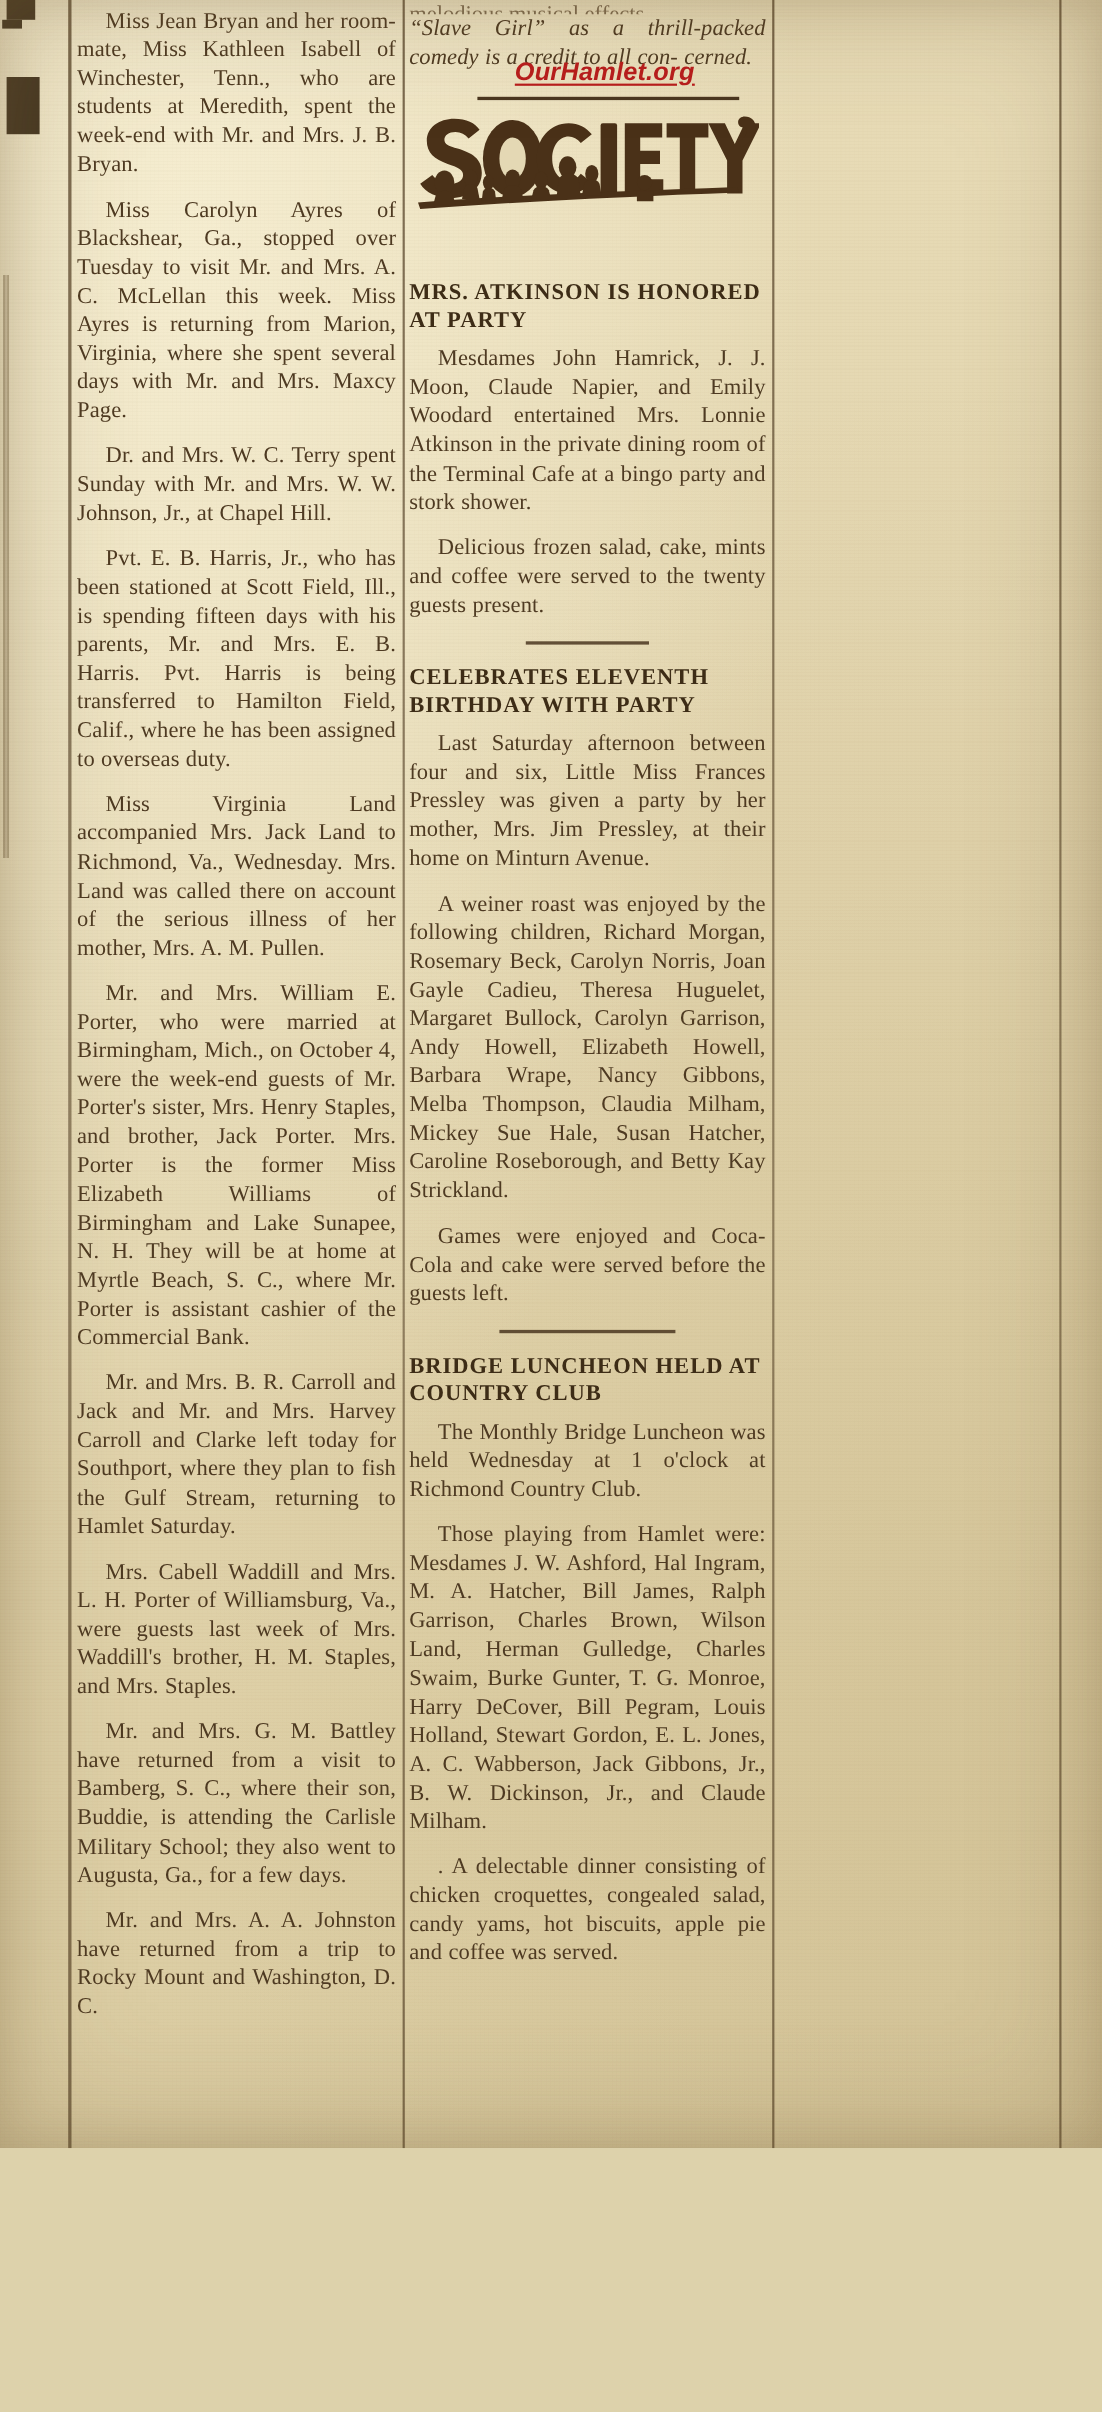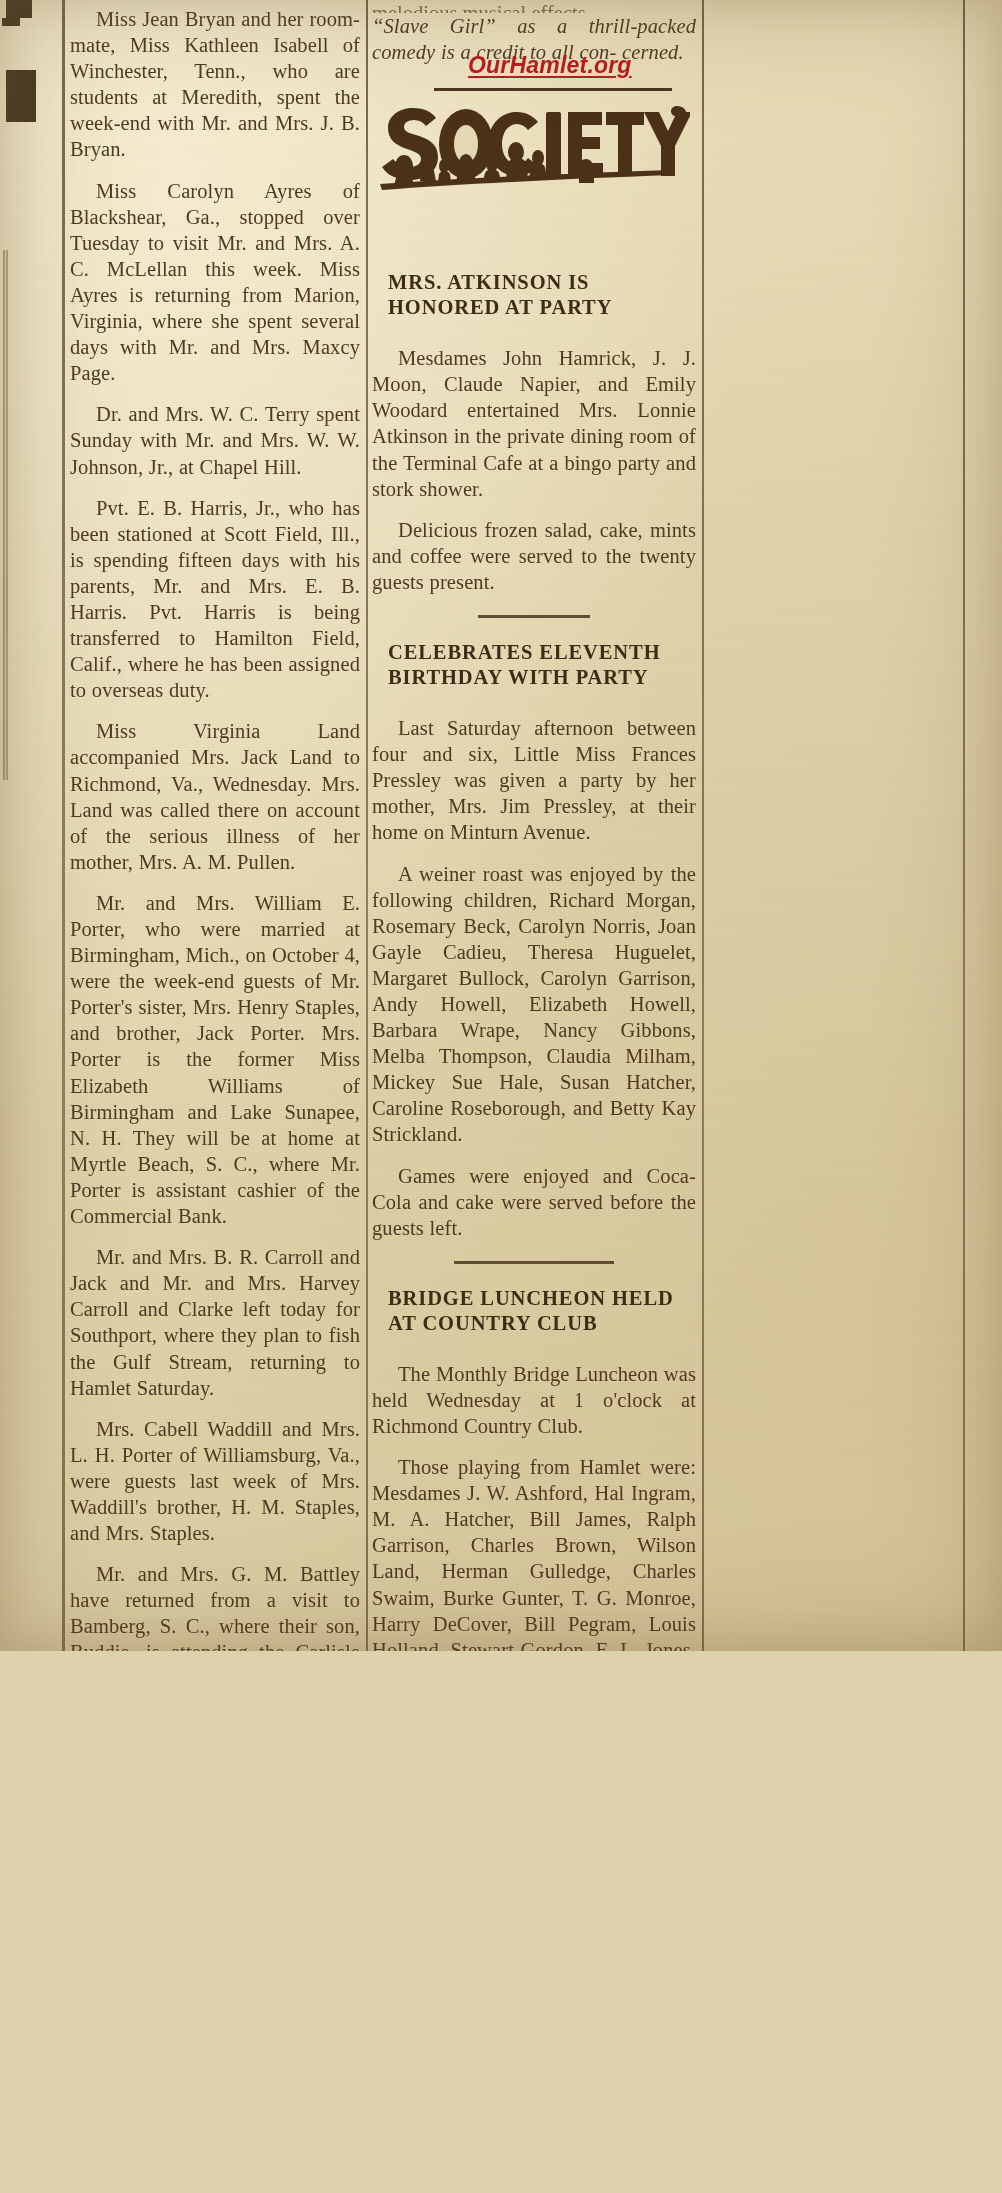--- a/index.html
+++ b/index.html
@@ -4,21 +4,21 @@
 <style>
   html, body {
     margin: 0;
     padding: 0;
     background: #ddd2ab;
   }
 
   .page {
     position: relative;
     width: 1002px;
-    height: 1651px;
+    height: 1953px;
     overflow: hidden;
     background: #e4d8b4;
     font-family: "Liberation Serif", "DejaVu Serif", serif;
     color: #4e3a22;
   }
 
   
   .paper-tint {
     position: absolute;
     inset: 0;
@@ -92,21 +92,21 @@
     font-size: 20.5px;
     line-height: 26.1px;
     letter-spacing: .1px;
     word-spacing: .5px;
     padding-bottom: 15px;
   }
   p.body.tight { padding-bottom: 10px; }
   p.body.cont  { text-indent: 0; font-style: italic; }
 
   .headline {
-    margin: 16px;
+    margin: 0;
     padding: 6px 0 9px 0;
     font-size: 20.5px;
     line-height: 25px;
     font-weight: bold;
     letter-spacing: .9px;
     text-align: left;
     color: #3d2c16;
   }
 
   .divider {
@@ -227,20 +227,21 @@
     <h2 class="headline">CELEBRATES ELEVENTH BIRTHDAY WITH PARTY</h2>
     <p class="body">Last Saturday afternoon between four and six, Little Miss Frances Pressley was given a party by her mother, Mrs. Jim Pressley, at their home on Minturn Avenue.</p>
     <p class="body">A weiner roast was enjoyed by the following children, Richard Morgan, Rosemary Beck, Carolyn Norris, Joan Gayle Cadieu, Theresa Huguelet, Margaret Bullock, Carolyn Garrison, Andy Howell, Elizabeth Howell, Barbara Wrape, Nancy Gibbons, Melba Thompson, Claudia Milham, Mickey Sue Hale, Susan Hatcher, Caroline Roseborough, and Betty Kay Strickland.</p>
     <p class="body tight">Games were enjoyed and Coca-Cola and cake were served before the guests left.</p>
 
     <div class="divider wide"></div>
 
     <h2 class="headline">BRIDGE LUNCHEON HELD AT COUNTRY CLUB</h2>
     <p class="body">The Monthly Bridge Luncheon was held Wednesday at 1 o'clock at Richmond Country Club.</p>
     <p class="body">Those playing from Hamlet were: Mesdames J. W. Ashford, Hal Ingram, M. A. Hatcher, Bill James, Ralph Garrison, Charles Brown, Wilson Land, Herman Gulledge, Charles Swaim, Burke Gunter, T. G. Monroe, Harry DeCover, Bill Pegram, Louis Holland, Stewart Gordon, E. L. Jones, A. C. Wabberson, Jack Gibbons, Jr., B. W. Dickinson, Jr., and Claude Milham.</p>
+    <p class="body tight">. A delectable dinner consisting of chicken croquettes, congealed salad, candy yams, hot biscuits, apple pie and coffee was served.</p>
   </div>
 
   <div class="masthead-rule"></div>
 
   <div class="watermark">OurHamlet.org</div>
 
   <div class="masthead">
     <svg viewBox="0 0 320 98" xmlns="http://www.w3.org/2000/svg" aria-hidden="true">
       <g fill="#4a3118">
 

